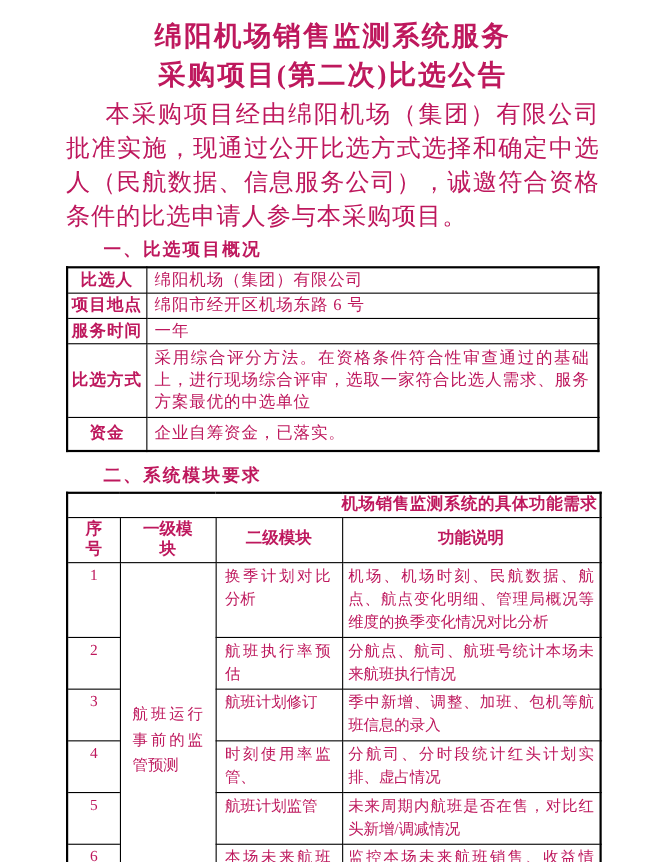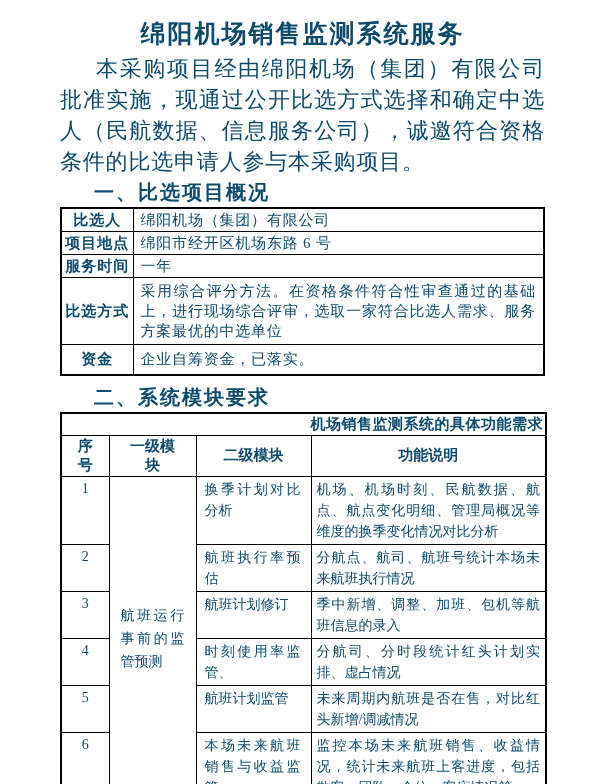--- a/index.html
+++ b/index.html
@@ -1,34 +1,34 @@
 <!DOCTYPE html>
 <html><head>
 <meta charset="utf-8">
 <style>
   * { margin:0; padding:0; box-sizing:border-box; }
   html,body { background:#ffffff; }
   .page {
     position:relative; width:604px; height:784px; overflow:hidden;
-    background:#ffffff; color:#0c4a6e;
+    background:#ffffff; color:#be185d;
     font-family:"Liberation Serif","DejaVu Serif",serif;
   }
   .content { padding:14px 59px 0 60px; }
 
   .doc-title {
     text-align:center; font-size:25px; font-weight:700;
     line-height:35px; letter-spacing:2px; margin:2px 0 2px;
   }
   .intro {
     font-size:22px; line-height:31px; letter-spacing:0.8px;
     text-align:justify; text-indent:36px; margin:0 0 0;
   }
   .sec-heading {
     font-family:"Liberation Sans","DejaVu Sans",sans-serif;
-    font-size:20px; font-weight:700; letter-spacing:2px;
+    font-size:16px; font-weight:700; letter-spacing:2px;
     line-height:19px; margin:6px 0 5px 34px;
   }
 
   table.tbl {
     border-collapse:collapse; table-layout:fixed; width:485px;
     border:2px solid #000;
   }
   .tbl th, .tbl td { border:1px solid #000; overflow:hidden; }
 
   
@@ -61,21 +61,21 @@
   .t2 td.desc { text-align:justify; vertical-align:top; padding:2px 5px; line-height:21px; }
   .t2 tr.r3 { height:66px; }
   .t2 tr.r2 { height:43px; }
 </style>
 </head>
 <body>
 
 <div class="page">
   <div class="content">
 
-    <h1 class="doc-title"><span>绵阳机场销售监测系统服务</span><br></h1>
+    <h1 class="doc-title"><span>绵阳机场销售监测系统服务</span><br><span>采购项目(第二次)比选公告</span></h1>
 
     <p class="intro">本采购项目经由绵阳机场（集团）有限公司批准实施，现通过公开比选方式选择和确定中选人（民航数据、信息服务公司），诚邀符合资格条件的比选申请人参与本采购项目。</p>
 
     <h2 class="sec-heading">一、比选项目概况</h2>
 
     <table class="tbl t1">
       <tbody>
           <tr class="rs">
         <th>比选人</th>
         <td>绵阳机场（集团）有限公司</td>

